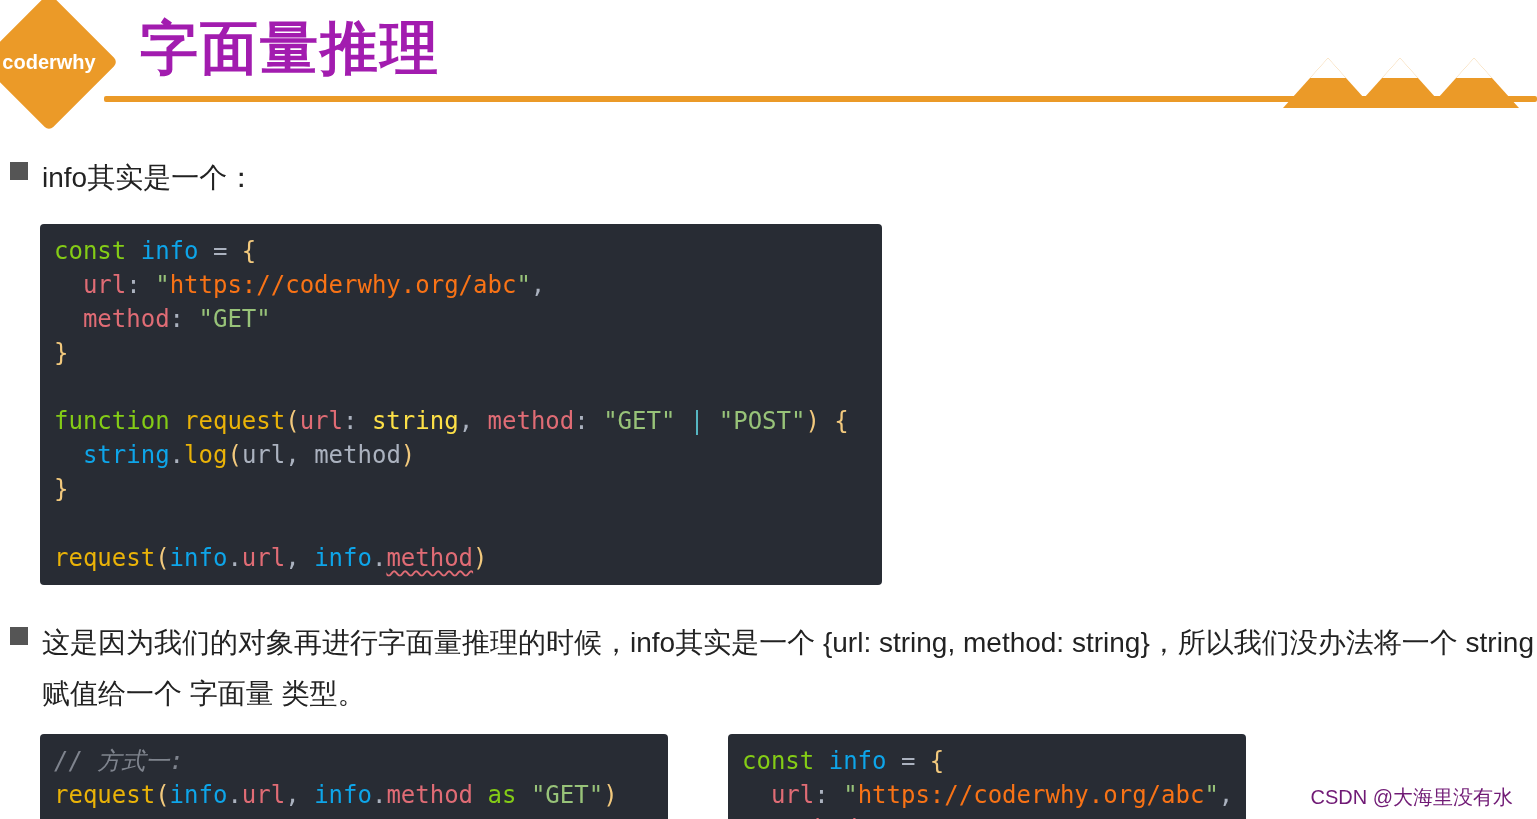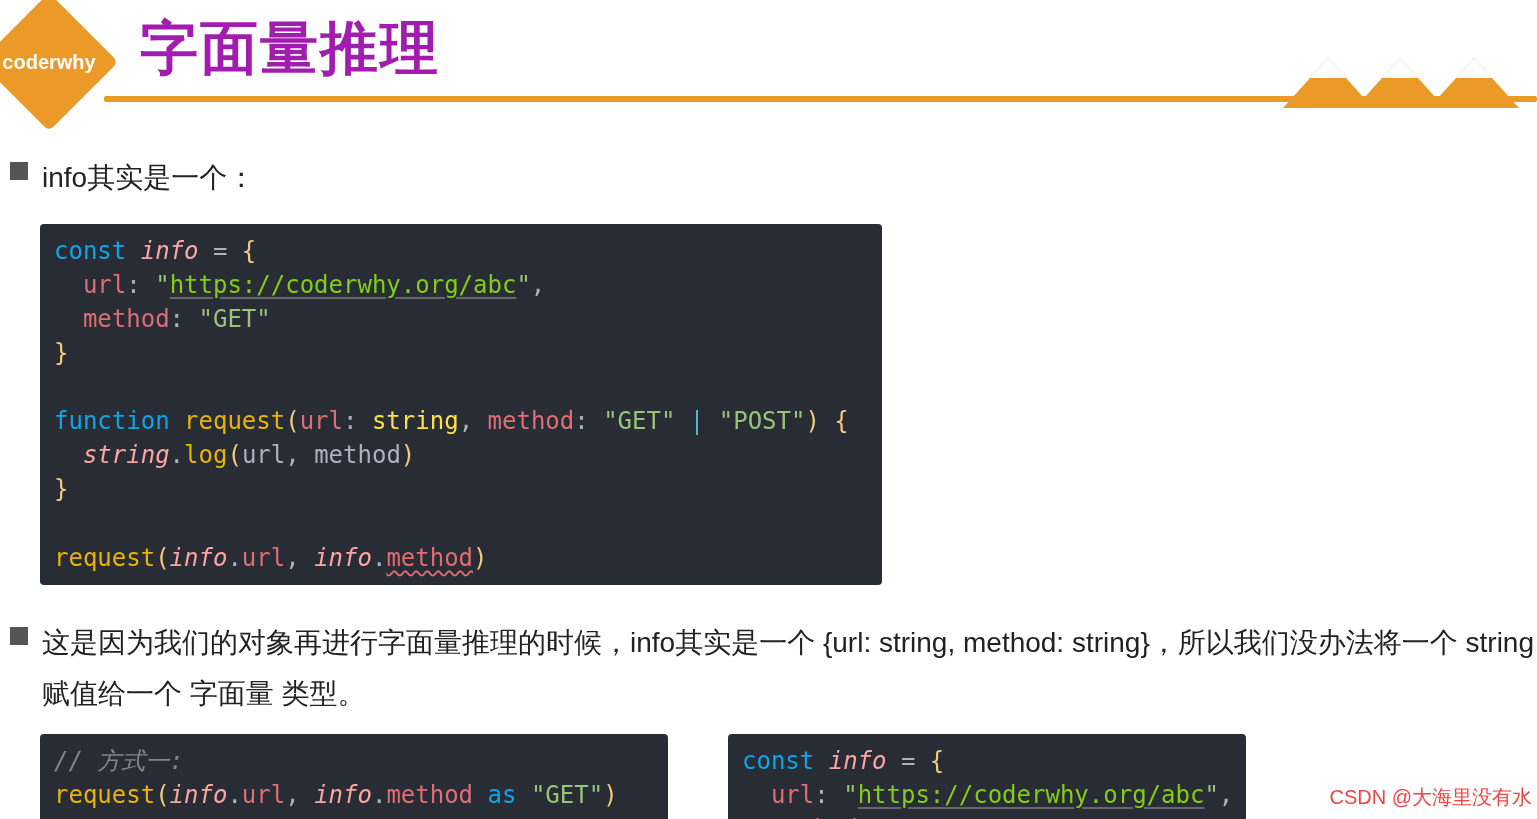--- a/index.html
+++ b/index.html
@@ -21,33 +21,33 @@
   .content{padding:50px 0 0 10px;}
   .bullet{display:flex;align-items:flex-start;margin:14px 0 14px 0;}
   .sq{width:18px;height:18px;background:#555;margin:10px 14px 0 0;flex:0 0 18px;}
   .btxt{font-size:28px;line-height:1.85;color:#222;}
   
   .code{font-family:Menlo,Consolas,monospace;background:#282c34;color:#abb2bf;border-radius:4px;white-space:pre;padding:10px 14px;font-size:24px;line-height:1.42;display:inline-block;}
   .code1{margin:6px 0 18px 30px;width:814px;}
   .row2{display:flex;align-items:flex-start;gap:60px;margin:2px 0 0 30px;}
   .code2{width:600px;}
   .code3{width:490px;}
-  .kw{color:#0ea5e9;}
-  .var{color:#fca5a5;font-style:italic;}
+  .kw{color:#84cc16;}
+  .var{color:#0ea5e9;}
   .prop{color:#e06c75;}
   .str{color:#98c379;}
-  .link{color:#84cc16;text-decoration:underline;text-decoration-color:#666;text-underline-offset:4px;}
+  .link{color:#f97316;text-decoration-color:#666;text-underline-offset:4px;}
   .punc{color:#f2c97d;}
   .p2{color:#abb2bf;}
   .fn{color:#eab308;}
   .type{color:#fde047;}
   .wavy{text-decoration:underline wavy #e06c75 1.5px;text-underline-offset:4px;}
   .cmt{color:#7f848e;font-style:italic;margin-top:12px;}
   .op{color:#56b6c2;}
-  .watermark{position:absolute;right:5px;bottom:8px;color:#ef4444;font-size:20px;}
+  .watermark{position:absolute;right:24px;bottom:8px;color:#701a75;font-size:20px;}
 </style>
 </head>
 <body>
 <div class="page">
 
 <div class="header">
   <div class="logo">
     <div class="logo-inner">coderwhy</div>
   </div>
   <div class="title">字面量推理</div>

